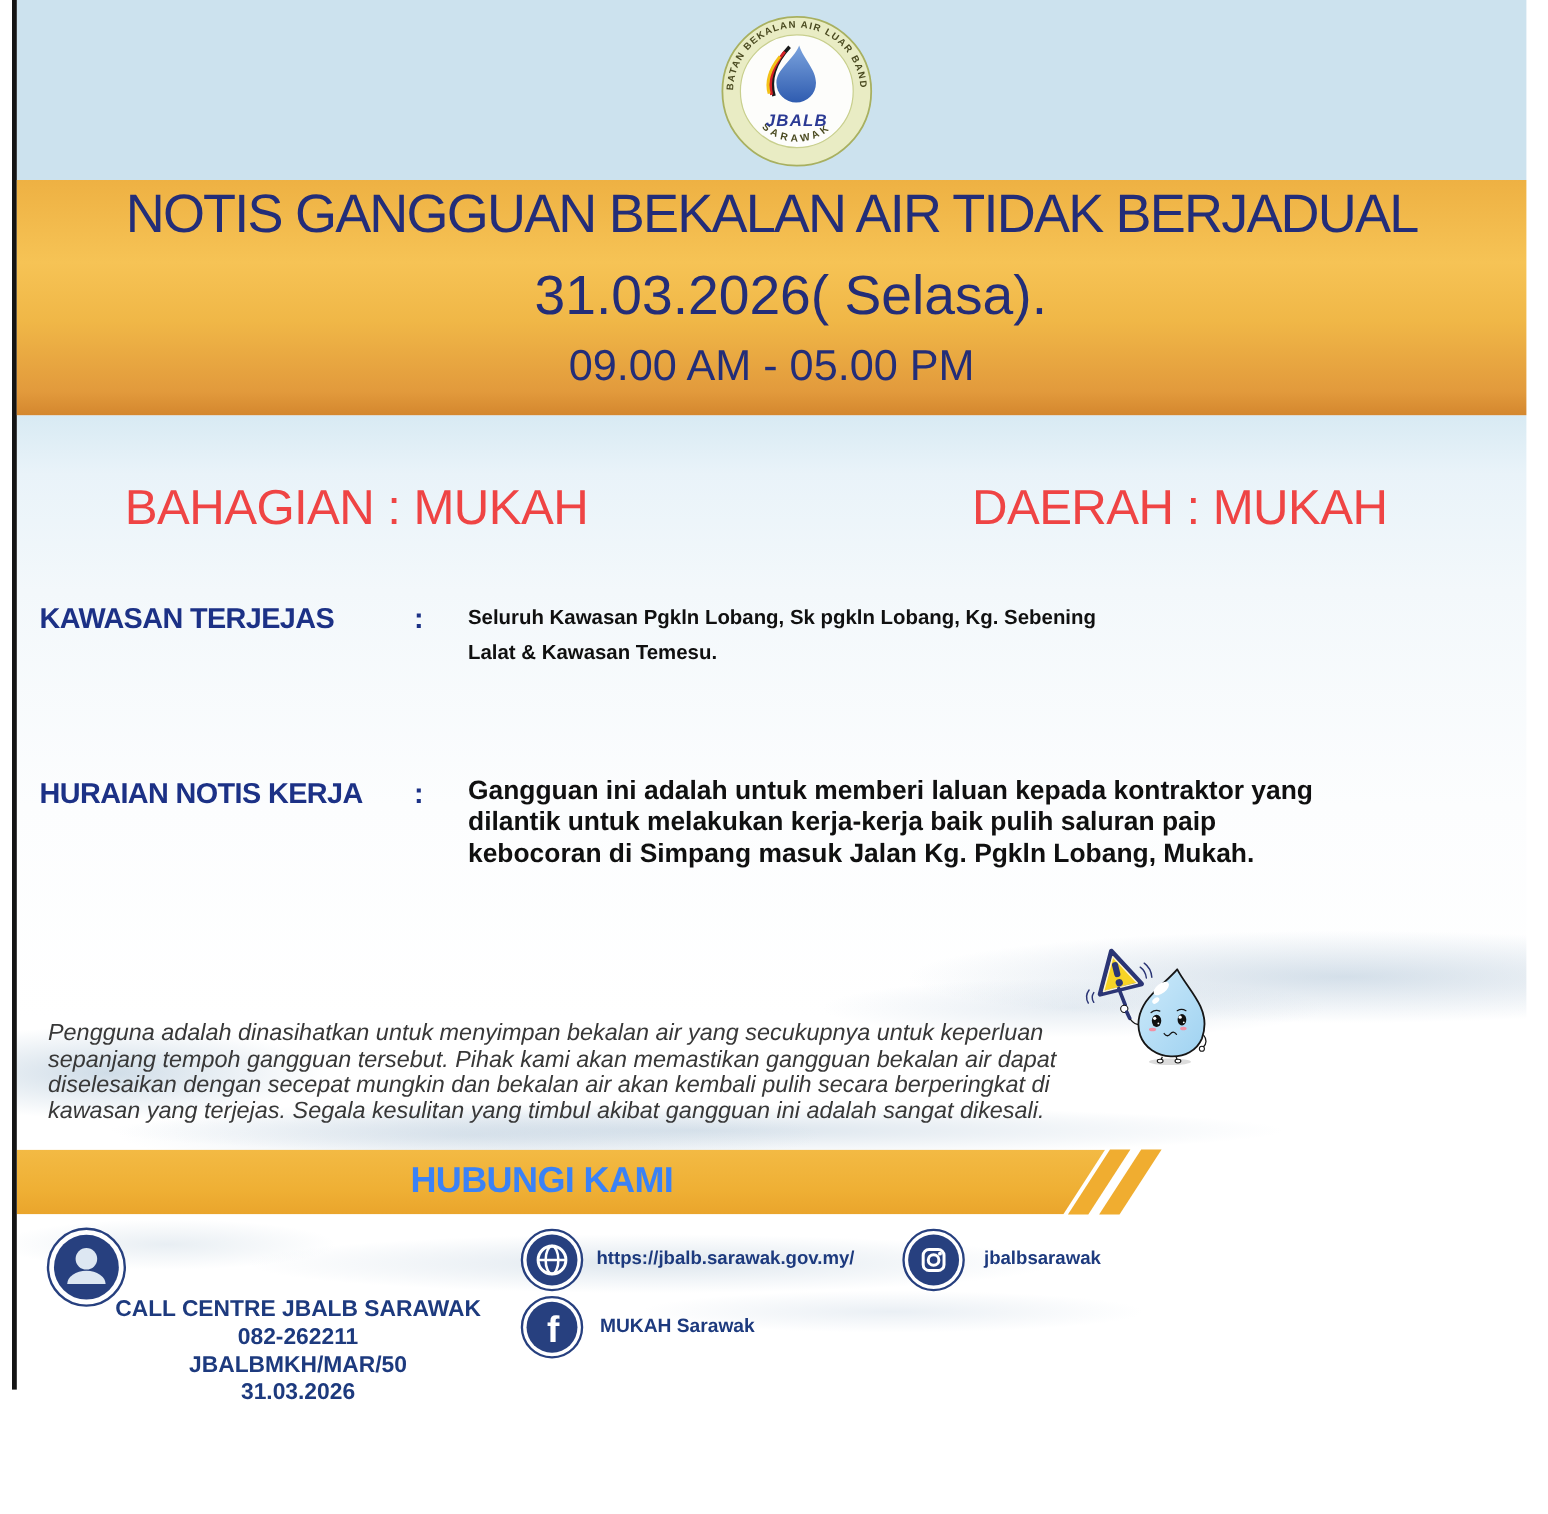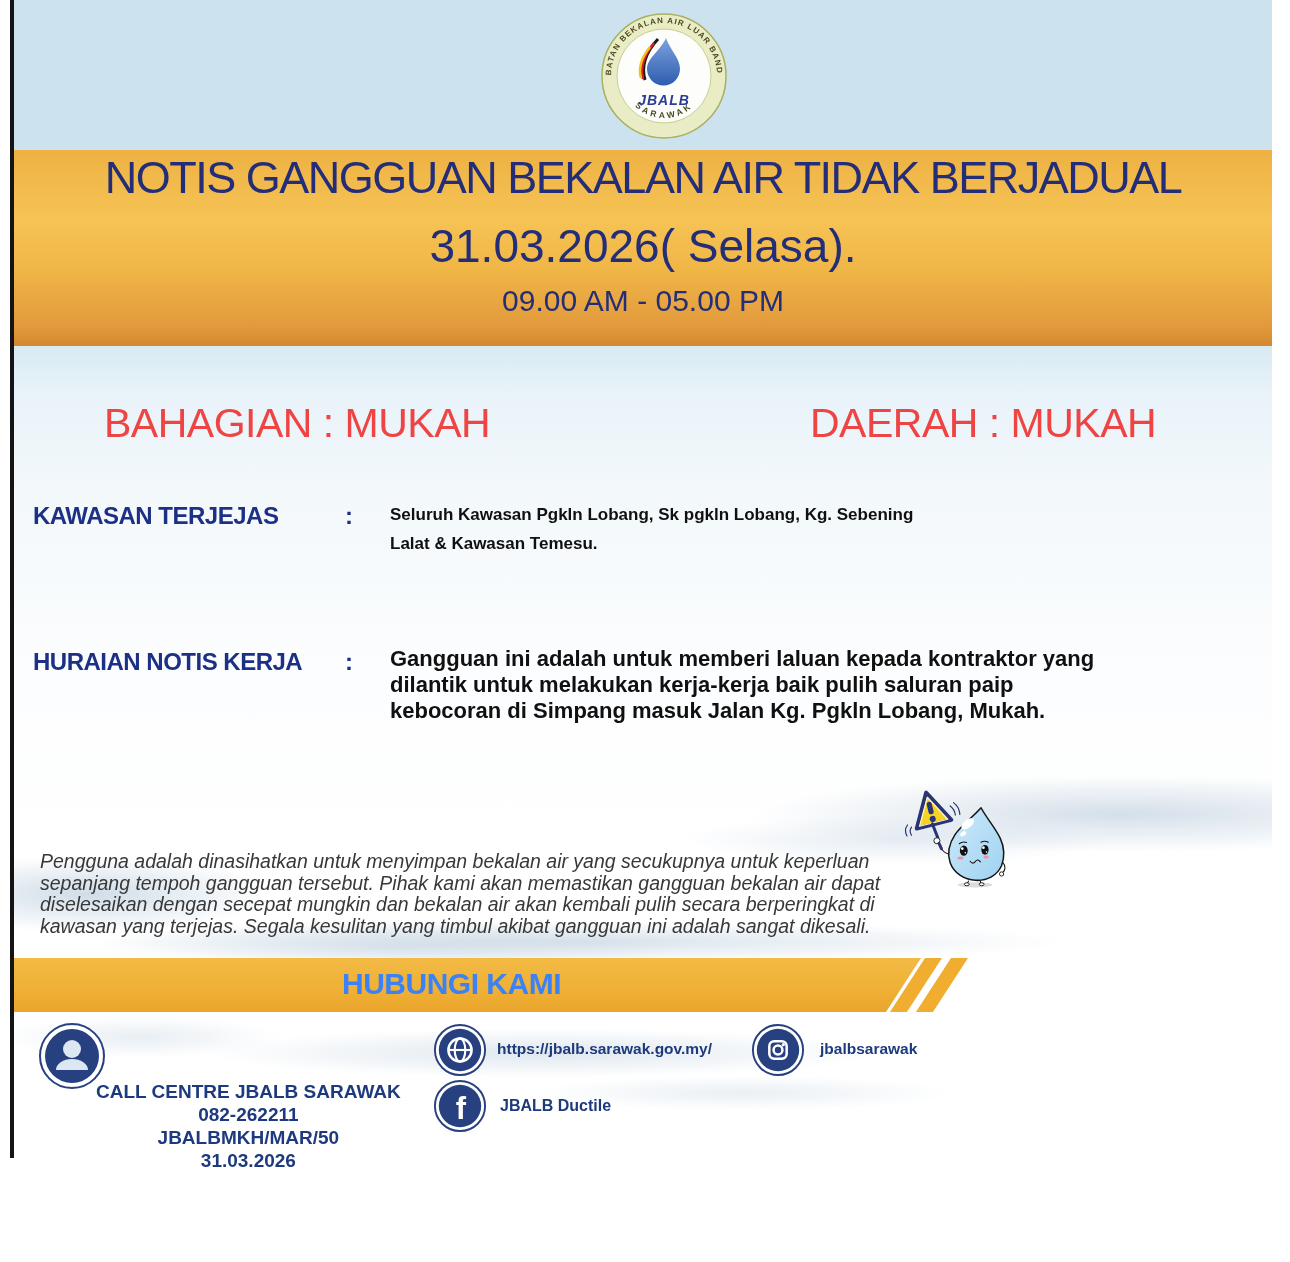--- a/index.html
+++ b/index.html
@@ -24,22 +24,22 @@
   .splash-b{left:14px;top:1005px;width:1258px;height:160px;background:
     radial-gradient(ellipse 480px 35px at 42% 30%, rgba(175,196,214,.4), rgba(175,196,214,0) 70%),
     radial-gradient(ellipse 300px 25px at 58% 55%, rgba(185,203,220,.3), rgba(185,203,220,0) 70%),
     radial-gradient(ellipse 200px 30px at 10% 20%, rgba(180,200,216,.3), rgba(180,200,216,0) 70%);}
 
   
   .title-banner{left:14px;top:150px;width:1258px;height:196px;
     background:linear-gradient(180deg,#eeb143 0%,#f6c355 35%,#f0b747 60%,#e29a3c 90%,#d4872e 100%);}
   .title-line{left:14px;width:1258px;text-align:center;color:#232d78;font-weight:normal;}
   .title-line-1{top:152px;font-size:45px;letter-spacing:-1.5px;}
-  .title-line-2{top:219px;font-size:46px;}
-  .title-line-3{top:284px;font-size:30px;}
+  .title-line-2{top:219px;font-size:46px;padding-left:16px;}
+  .title-line-3{top:284px;font-size:36px;}
 
   
   .region{color:#ef4444;font-weight:normal;font-size:41px;letter-spacing:-.5px;}
   .region-bahagian{left:104px;top:400px;}
   .region-daerah{left:810px;top:400px;}
 
   
   .sec-label{color:#1c3186;font-weight:bold;font-size:24px;letter-spacing:-.5px;}
   .sec-colon{color:#1c3186;font-weight:bold;font-size:24px;}
   .sec-value{color:#101010;font-weight:bold;}
@@ -163,21 +163,21 @@
     <ellipse cx="28" cy="28" rx="5.5" ry="12" fill="none" stroke="#ffffff" stroke-width="2.2"></ellipse>
     <line x1="16" y1="28" x2="40" y2="28" stroke="#ffffff" stroke-width="2.2"></line>
   </svg>
   <div class="abs contact-text website-text nowrap">https://jbalb.sarawak.gov.my/</div>
 
   <svg class="abs icon-svg" style="left:433px;top:1079px;" width="54" height="54" viewBox="0 0 56 56">
     <circle cx="28" cy="28" r="26" fill="#ffffff" stroke="#27407f" stroke-width="2"></circle>
     <circle cx="28" cy="28" r="22" fill="#27407f"></circle>
     <text x="29" y="41" font-size="32" font-weight="bold" fill="#ffffff" text-anchor="middle" font-family="Liberation Sans, sans-serif">f</text>
   </svg>
-  <div class="abs contact-text facebook-text nowrap">JBALB Ductile</div>
+  <div class="abs contact-text facebook-text nowrap">MUKAH Sarawak</div>
 
   <svg class="abs icon-svg" style="left:751px;top:1023px;" width="54" height="54" viewBox="0 0 56 56">
     <circle cx="28" cy="28" r="26" fill="#ffffff" stroke="#27407f" stroke-width="2"></circle>
     <circle cx="28" cy="28" r="22" fill="#27407f"></circle>
     <rect x="19" y="19" width="18" height="18" rx="5" fill="none" stroke="#ffffff" stroke-width="2.6"></rect>
     <circle cx="28" cy="28" r="4.6" fill="none" stroke="#ffffff" stroke-width="2.6"></circle>
     <circle cx="33.5" cy="22.5" r="1.7" fill="#ffffff"></circle>
   </svg>
   <div class="abs contact-text instagram-text nowrap">jbalbsarawak</div>
 

